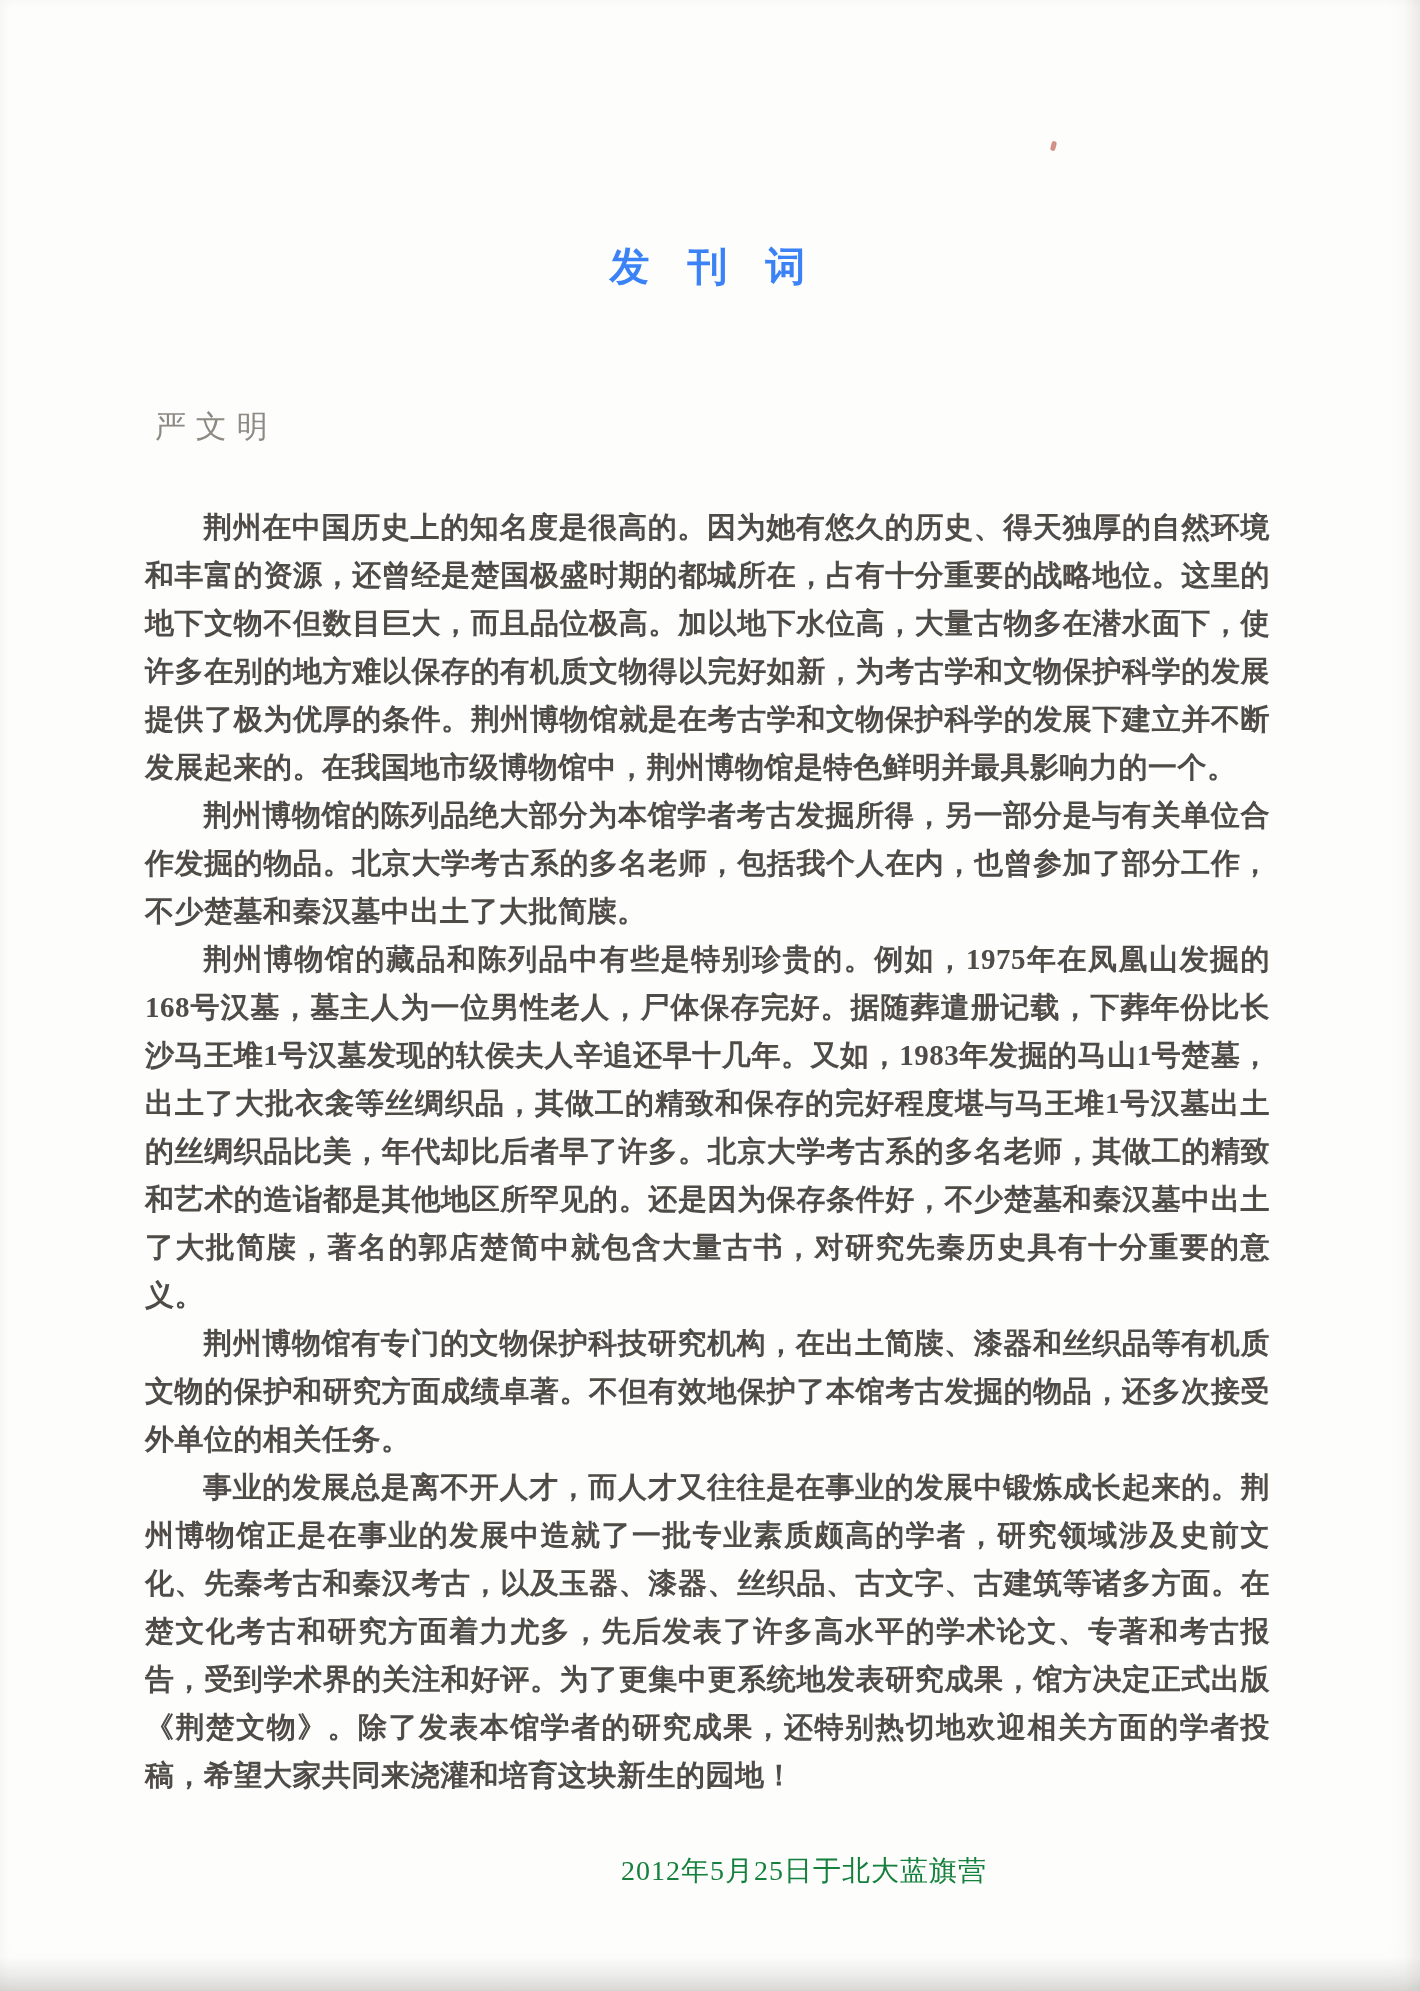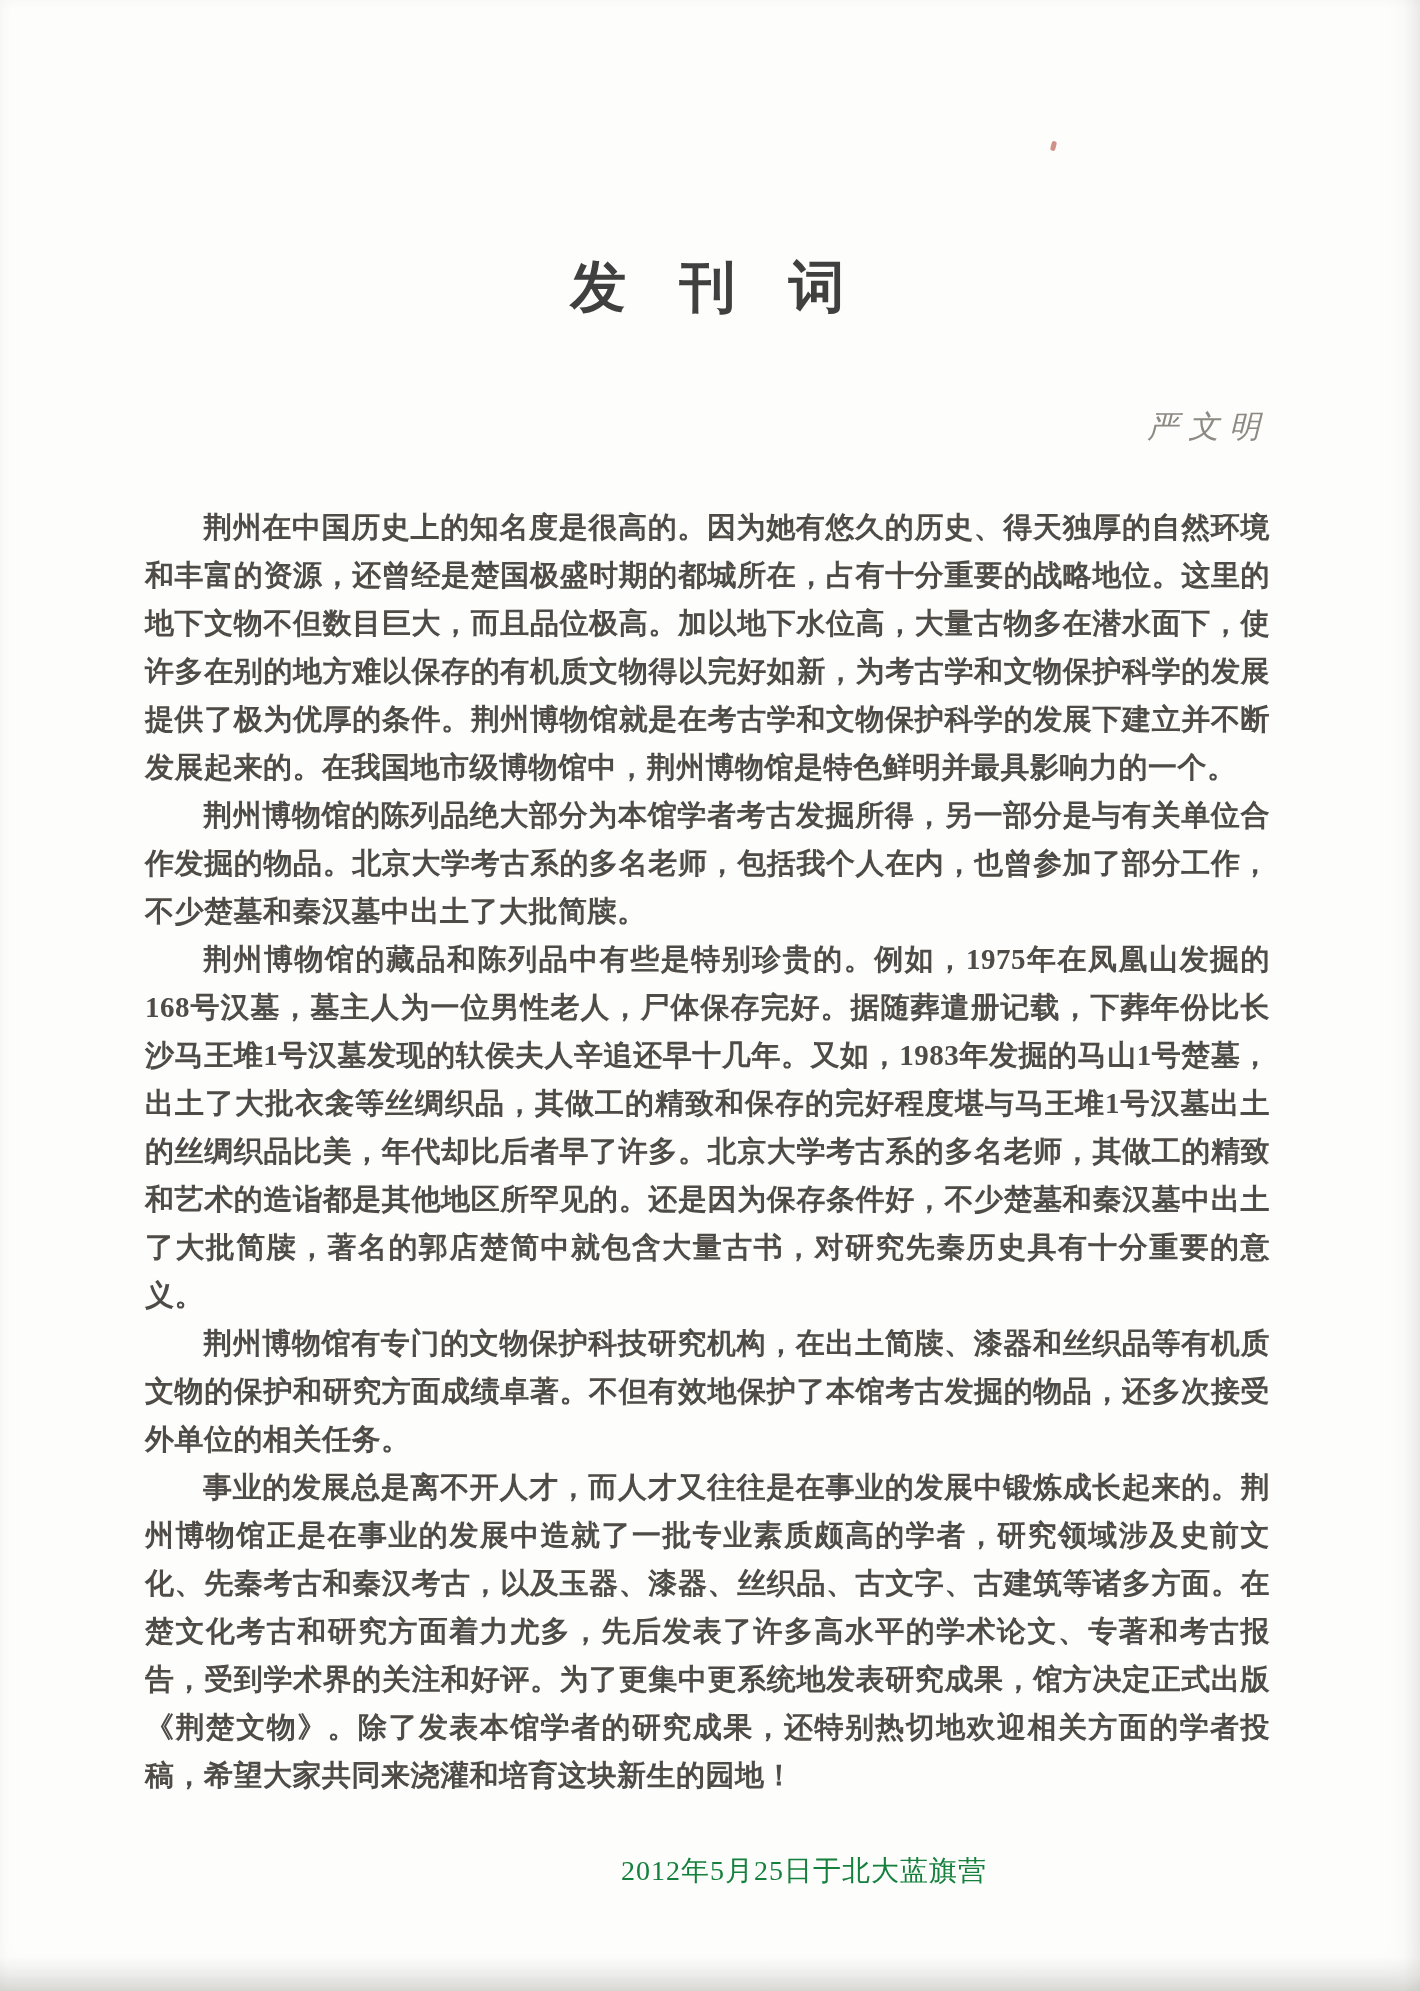--- a/index.html
+++ b/index.html
@@ -57,40 +57,39 @@
     background: #c4756a;
     opacity: 0.8;
     transform: rotate(14deg);
   }
   .doc-title {
     position: absolute;
     left: 145px;
     width: 1125px;
     top: 212px;
     text-align: center;
-    font-size: 56px;
+    font-size: 40px;
     font-weight: 600;
-    color: #404040;
+    color: #3b82f6;
     letter-spacing: 0.95em;
     text-indent: 0.95em;
     white-space: nowrap;
   }
   .doc-author {
     position: absolute;
     left: 145px;
     width: 1125px;
     top: 406px;
-    text-align: right;
+    text-align: left;
     font-size: 31px;
     font-weight: 400;
     color: #8d8983;
     letter-spacing: 0.32em;
     text-indent: 0.32em;
     white-space: nowrap;
-    font-style: italic;
   }
   .doc-body {
     position: absolute;
     left: 145px;
     width: 1125px;
     top: 503px;
     font-size: 29px;
     line-height: 48px;
     color: #4f4c48;
     text-align: justify;

